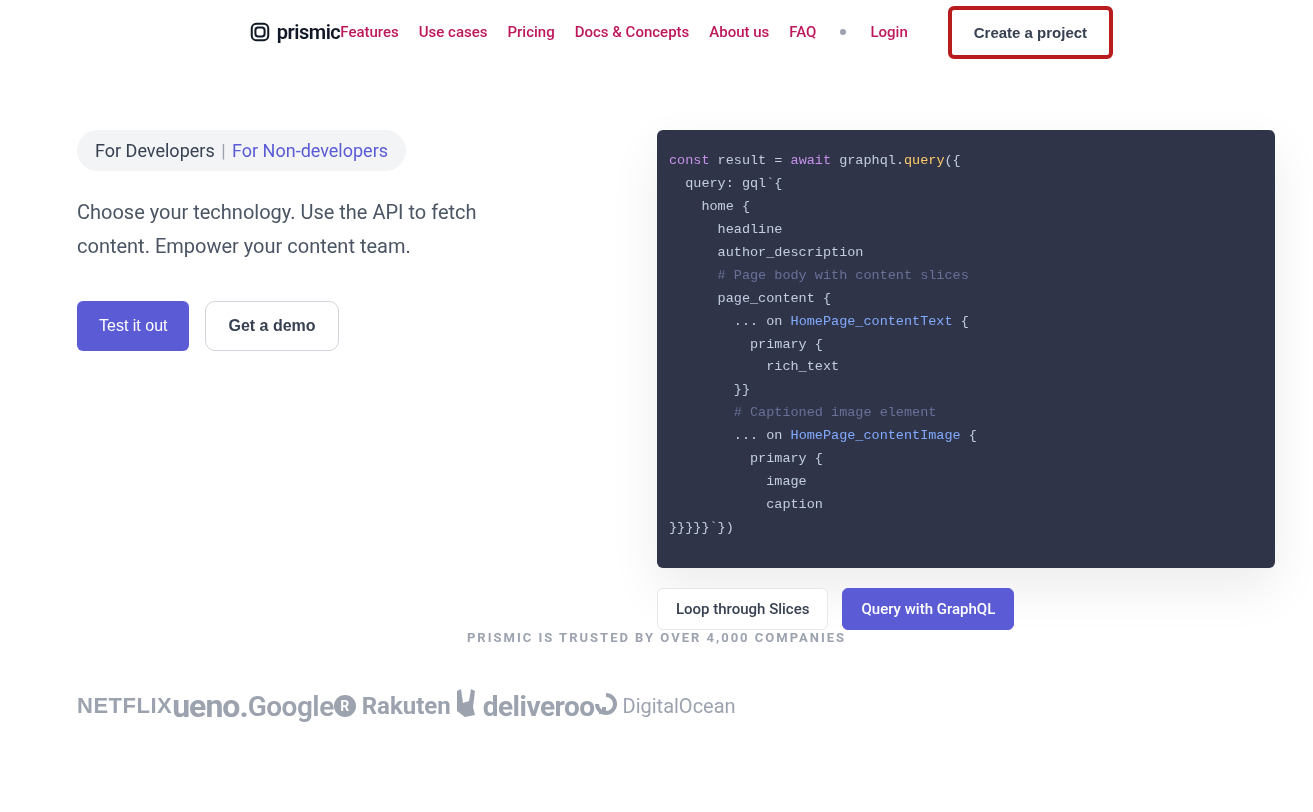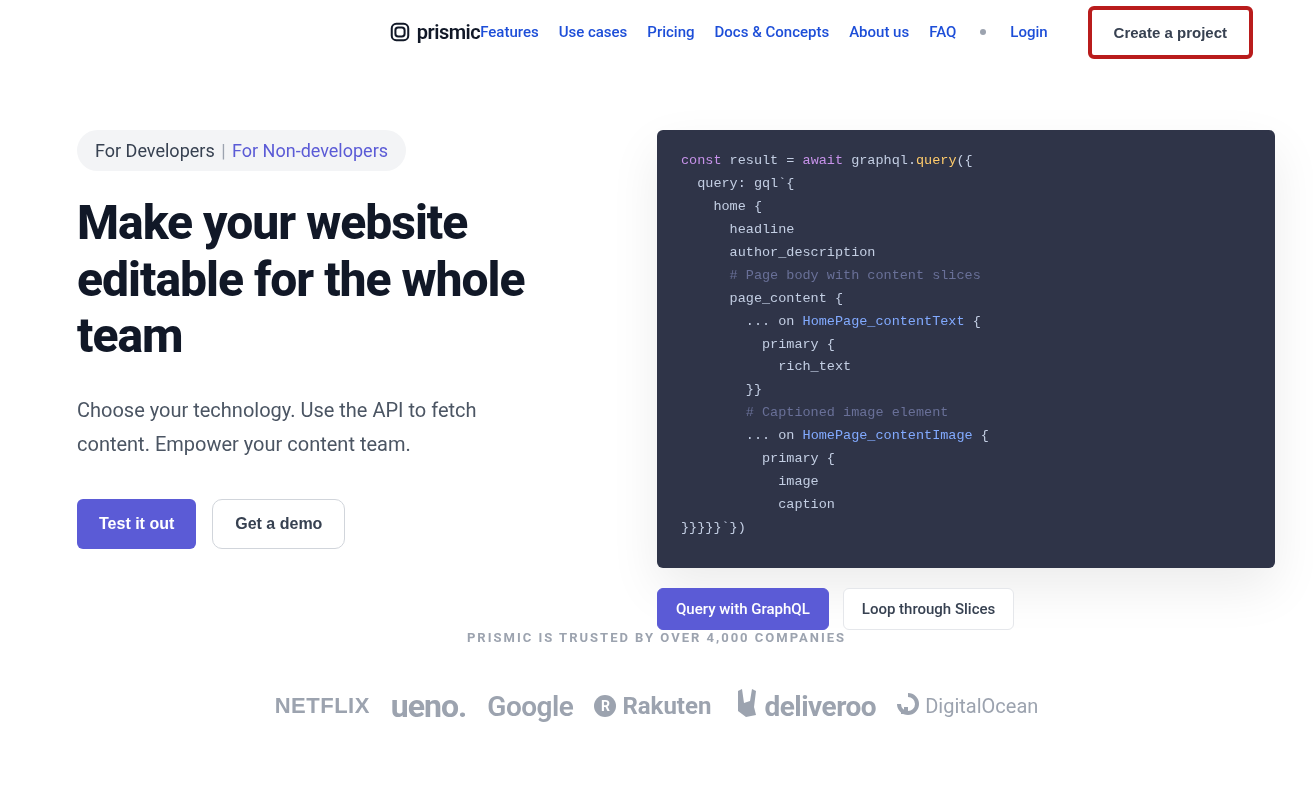--- a/index.html
+++ b/index.html
@@ -6,41 +6,41 @@
     body {
       font-family: -apple-system, BlinkMacSystemFont, "Segoe UI", Roboto, Helvetica, Arial, sans-serif;
       background: #fff;
       color: #1f2937;
       width: 1313px;
       min-height: 812px;
     }
     .header {
       display: flex;
       align-items: center;
-      justify-content: flex-end;
-      padding: 10px 60px 10px 77px;
+      justify-content: center;
+      padding: 10px 28px 10px 77px;
       height: 64px;
     }
     .logo {
       display: flex;
       align-items: center;
       gap: 6px;
       font-weight: 600;
       font-size: 20px;
       color: #111827;
       letter-spacing: -0.5px;
     }
     .logo-mark { width: 22px; height: 22px; display: inline-block; }
     .nav {
       display: flex;
       align-items: center;
       gap: 20px;
     }
     .nav a {
-      color: #1d4ed8;
+      color: #be185d;
       text-decoration: none;
       font-size: 15px;
       font-weight: 500;
       cursor: pointer;
     }
     .nav .dot {
       width: 6px; height: 6px; border-radius: 50%; background: #9ca3af; margin: 0 4px;
     }
     .cta-header {
       border: 4px solid #b91c1c;
@@ -87,39 +87,39 @@
       max-width: 430px;
     }
     .cta-row { display: flex; gap: 16px; }
     .btn-primary {
       background: #5b5bd6;
       color: #fff;
       border: none;
       border-radius: 6px;
       padding: 5px 22px;
       font-size: 16px;
-      font-weight: 700;
+      font-weight: 400;
       cursor: pointer;
     }
     .btn-secondary {
       background: #fff;
       color: #374151;
       border: 1px solid #d1d5db;
       border-radius: 10px;
       padding: 15px 22px;
       font-size: 16px;
       font-weight: 600;
       cursor: pointer;
     }
 
     .right { flex: 1; }
     .code-block {
       background: #2f3448;
       border-radius: 6px;
-      padding: 20px 24px;
+      padding: 20px 12px;
       font-family: "SFMono-Regular", Consolas, "Liberation Mono", Menlo, monospace;
       font-size: 13.5px;
       line-height: 1.7;
       color: #e5e7eb;
       white-space: pre;
       overflow: hidden;
       min-height: 438px;
       box-shadow: 0 20px 50px rgba(0,0,0,0.08);
     }
     .tok-kw { color: #c792ea; }
@@ -145,24 +145,23 @@
     .trust-label {
       font-size: 13px;
       letter-spacing: 2px;
       font-weight: 700;
       color: #9ca3af;
       text-transform: uppercase;
       margin-bottom: 42px;
     }
     .logos-row {
       display: flex;
-      justify-content: center;
+      justify-content: flex-start;
       align-items: center;
       color: #9ca3af;
-      gap: 21px;
     }
     .company-logo {
       color: #9ca3af;
       font-weight: 700;
       display: flex;
       align-items: center;
       gap: 6px;
     }
     .logo-netflix { font-family: Arial, sans-serif; font-stretch: condensed; font-size: 22px; letter-spacing: 0.5px; }
     .logo-ueno { font-size: 32px; font-weight: 700; letter-spacing: -1px; }
@@ -201,21 +200,20 @@
   </nav>
 </header>
 
 <section class="main">
   <div class="left">
     <div class="pill">
       <span>For Developers</span>
       <span class="sep">|</span>
       <span class="link2">For Non-developers</span>
     </div>
-    <h1 class="headline">Make your website editable for the whole team</h1>
     <p class="subhead">Choose your technology. Use the API to fetch content. Empower your content team.</p>
     <div class="cta-row">
       <button class="btn-primary">Test it out</button>
       <button class="btn-secondary">Get a demo</button>
     </div>
   </div>
 
   <div class="right">
     <div class="code-block" id="code-block"><span class="tok-kw">const</span><span class="tok-plain"> result </span><span class="tok-punct">=</span><span class="tok-plain"> </span><span class="tok-await">await</span><span class="tok-plain"> graphql</span><span class="tok-punct">.</span><span class="tok-fn">query</span><span class="tok-punct">({</span>
 <span class="tok-plain">  query: gql`{</span>
@@ -228,22 +226,22 @@
 <span class="tok-plain">          primary {</span>
 <span class="tok-plain">            rich_text</span>
 <span class="tok-plain">        }}</span>
 <span class="tok-comment">        # Captioned image element</span>
 <span class="tok-plain">        ... on </span><span class="tok-type">HomePage_contentImage</span><span class="tok-plain"> {</span>
 <span class="tok-plain">          primary {</span>
 <span class="tok-plain">            image</span>
 <span class="tok-plain">            caption</span>
 <span class="tok-plain">}}}}}`})</span></div>
     <div class="tabs">
+      <div class="tab inactive">Loop through Slices</div>
       <div class="tab active">Query with GraphQL</div>
-      <div class="tab inactive">Loop through Slices</div>
     </div>
   </div>
 </section>
 
 <section class="trust-section">
   <div class="trust-label">PRISMIC IS TRUSTED BY OVER 4,000 COMPANIES</div>
   <div class="logos-row">
     <div class="company-logo logo-netflix">NETFLIX</div>
     <div class="company-logo logo-ueno">ueno.</div>
     <div class="company-logo logo-google">Google</div>

